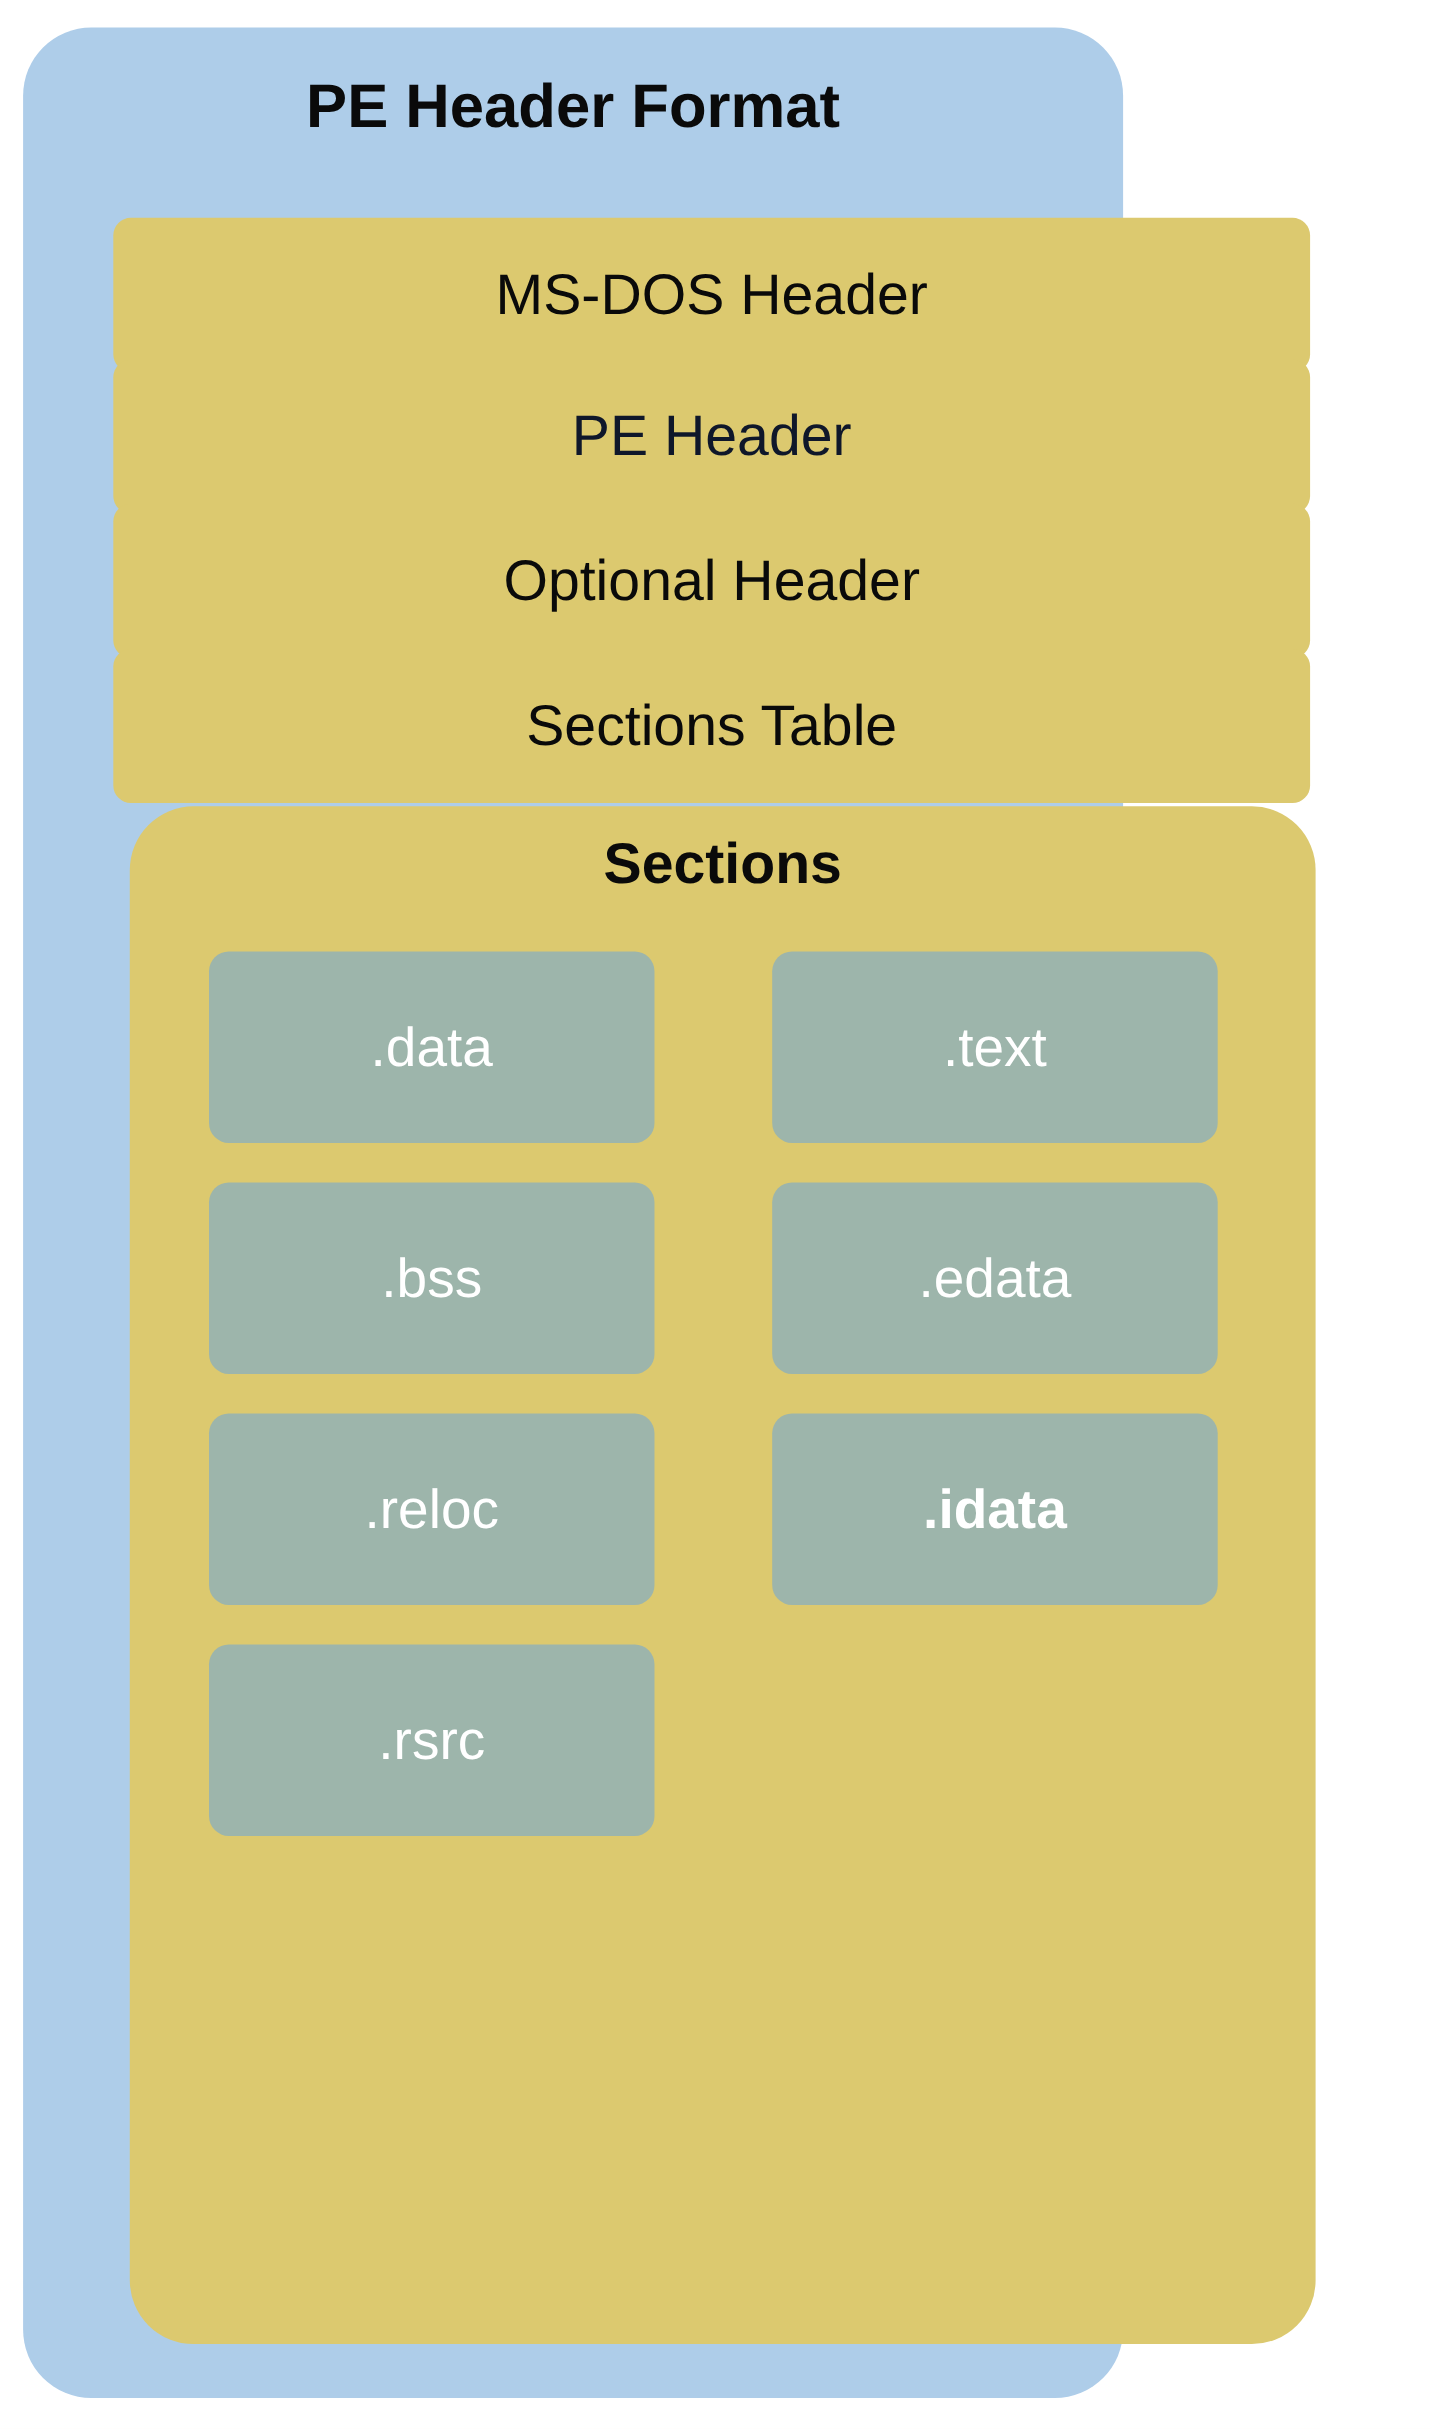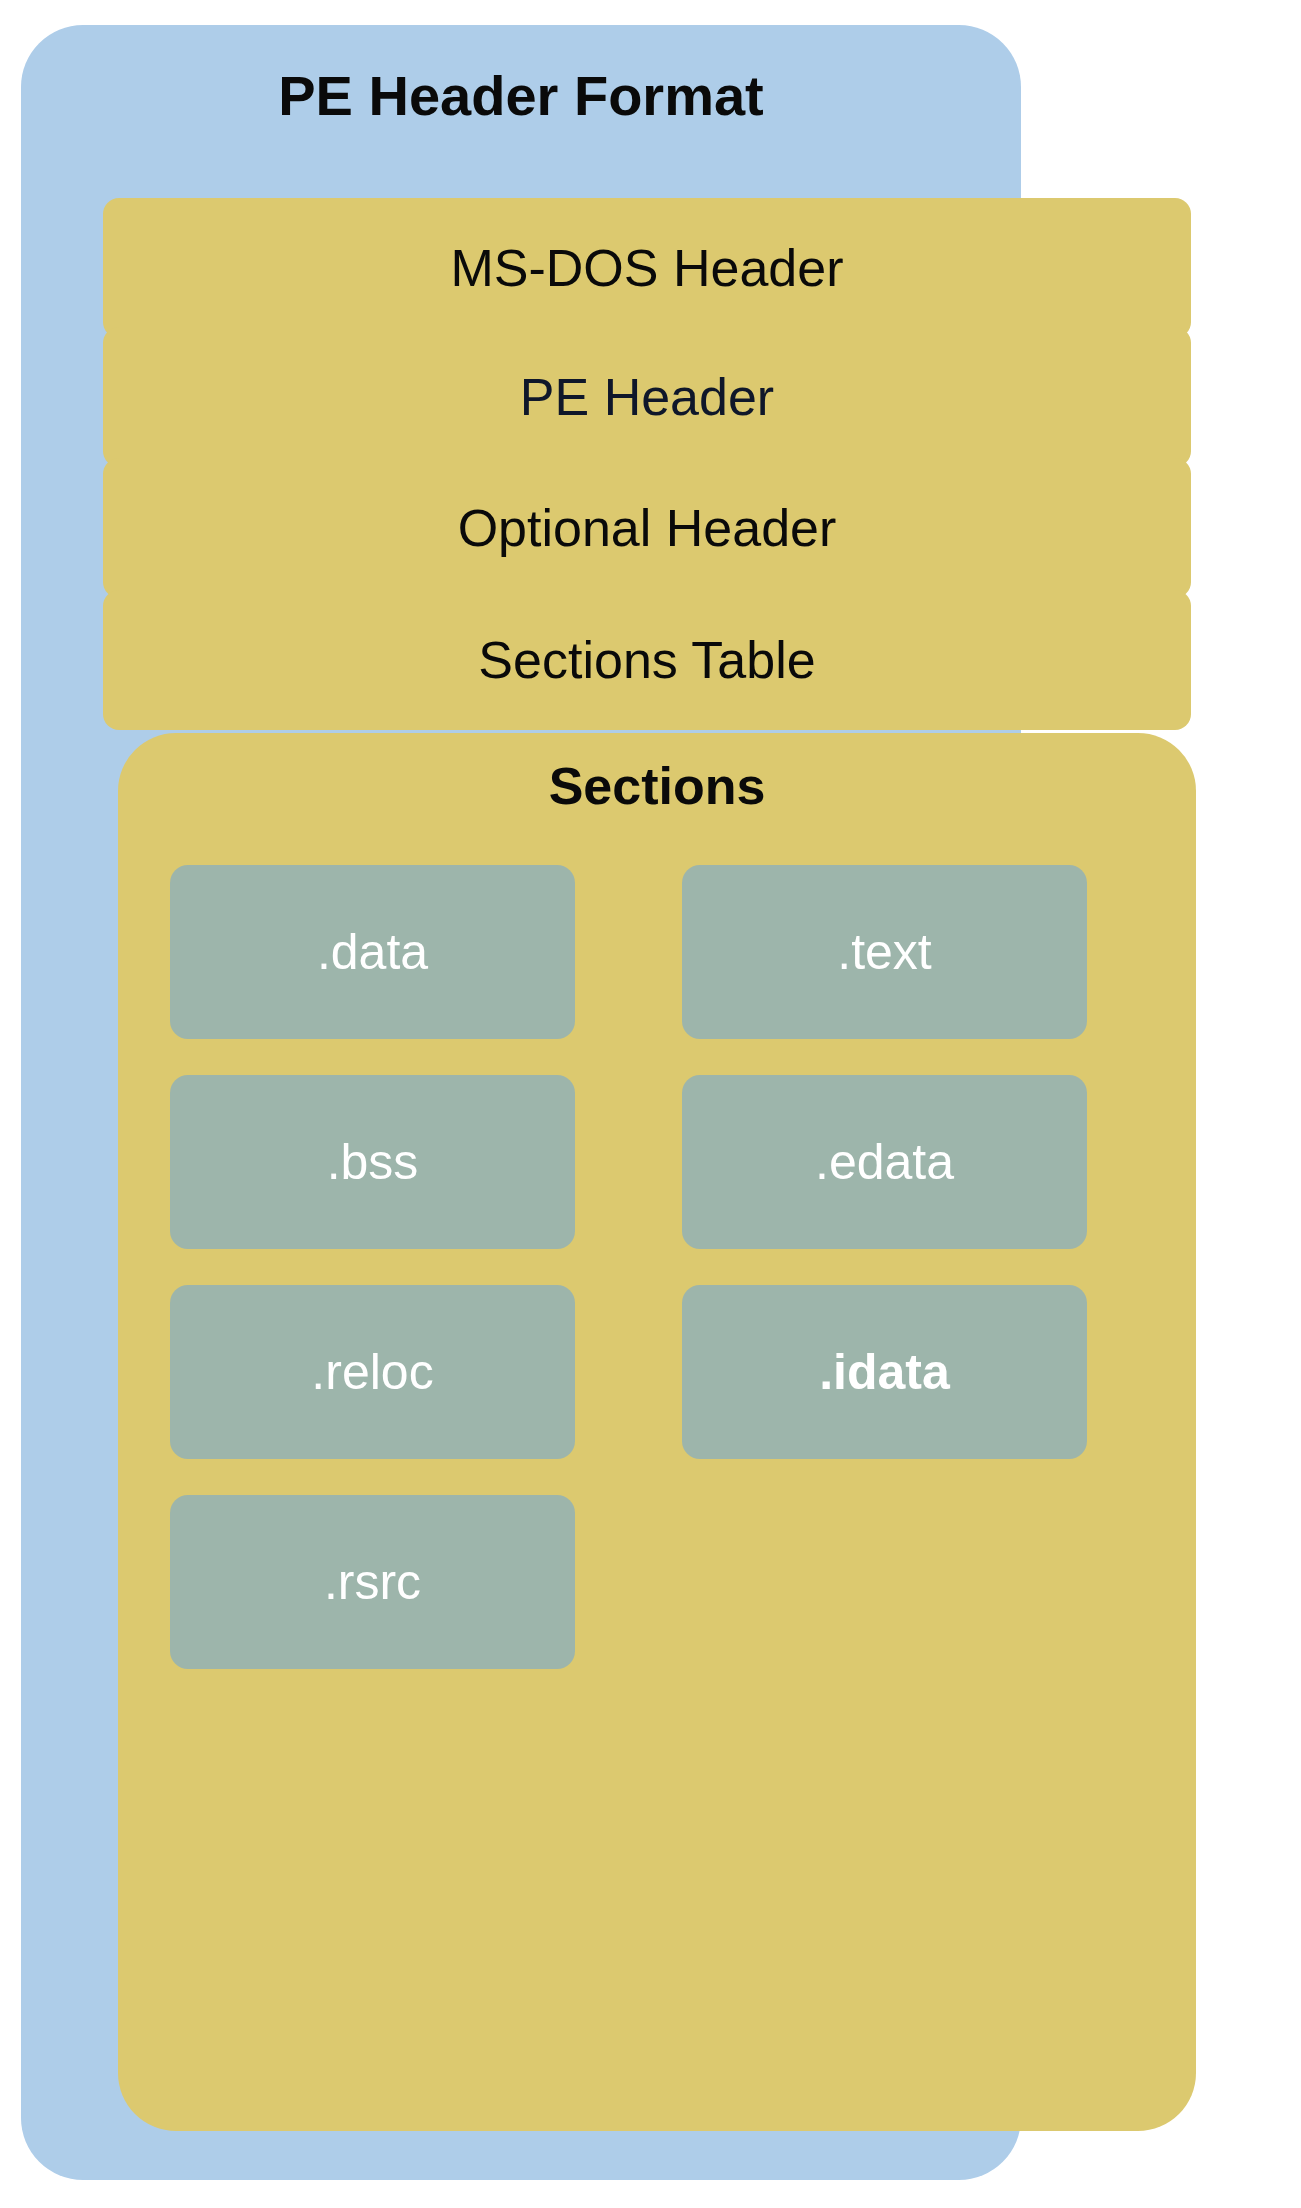--- a/index.html
+++ b/index.html
@@ -91,21 +91,21 @@
     width: 100%;
     text-align: center;
     font-size: 52px;
     font-weight: bold;
     color: #0a0a0a;
     line-height: 1.05;
   }
 
   .sections-grid {
     position: absolute;
-    left: 52px;
+    left: 72px;
     top: 132px;
     width: 942px;
     display: grid;
     grid-template-columns: 405px 405px;
     column-gap: 107px;
     row-gap: 36px;
   }
 
   .section-chip {
     height: 174px;

